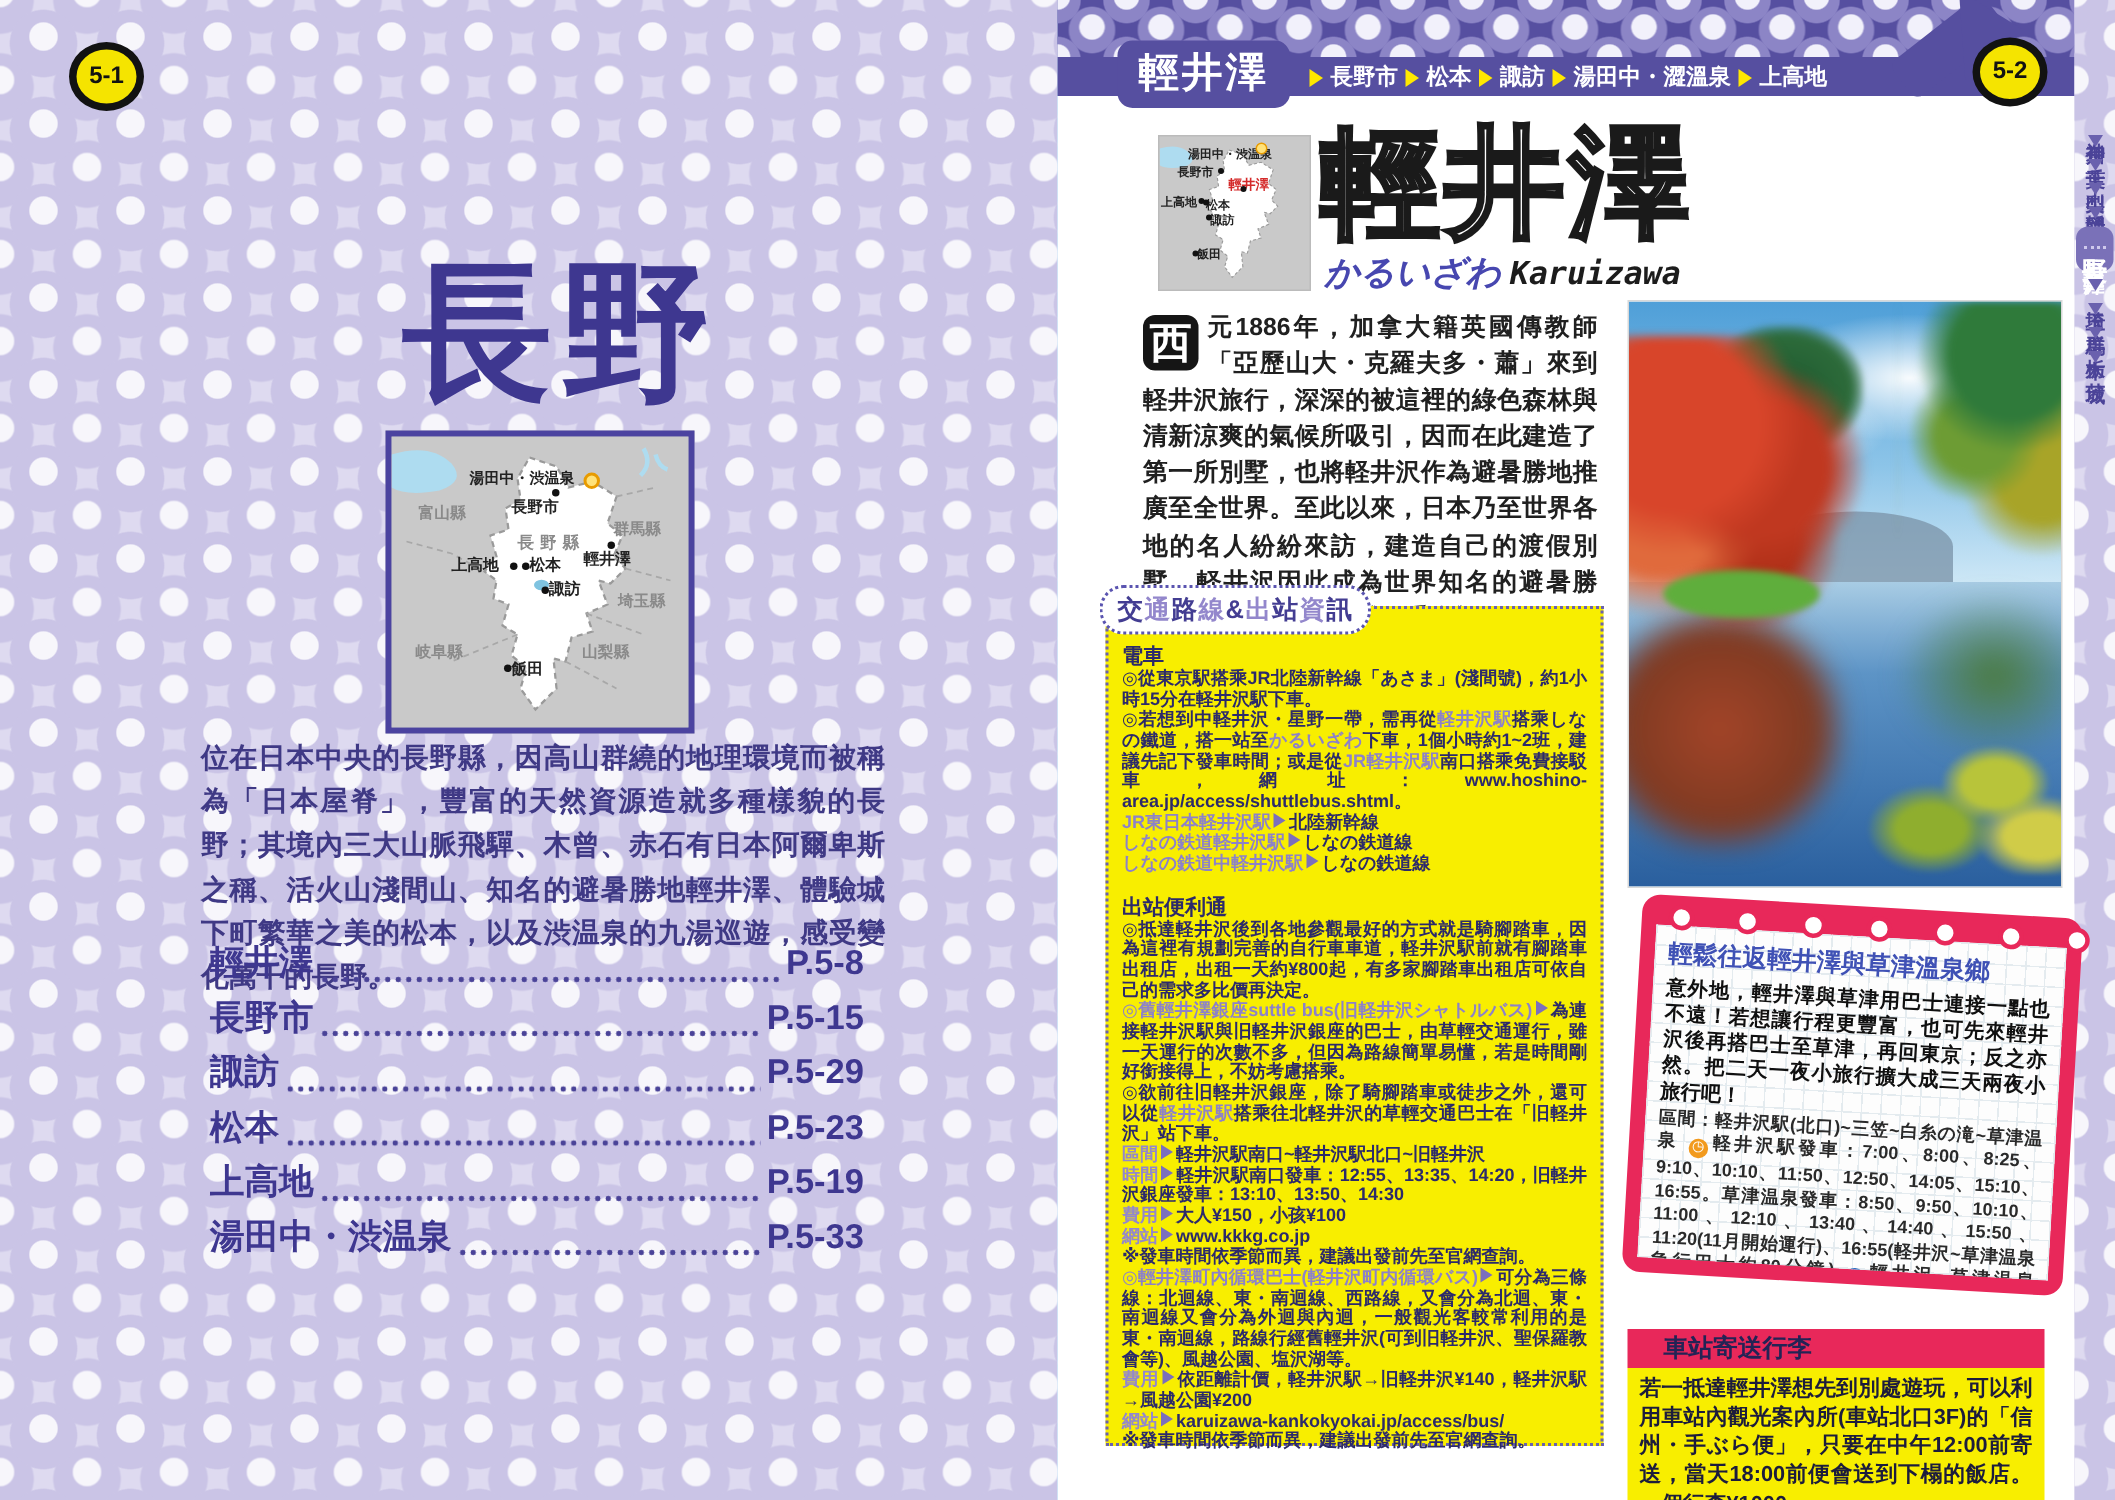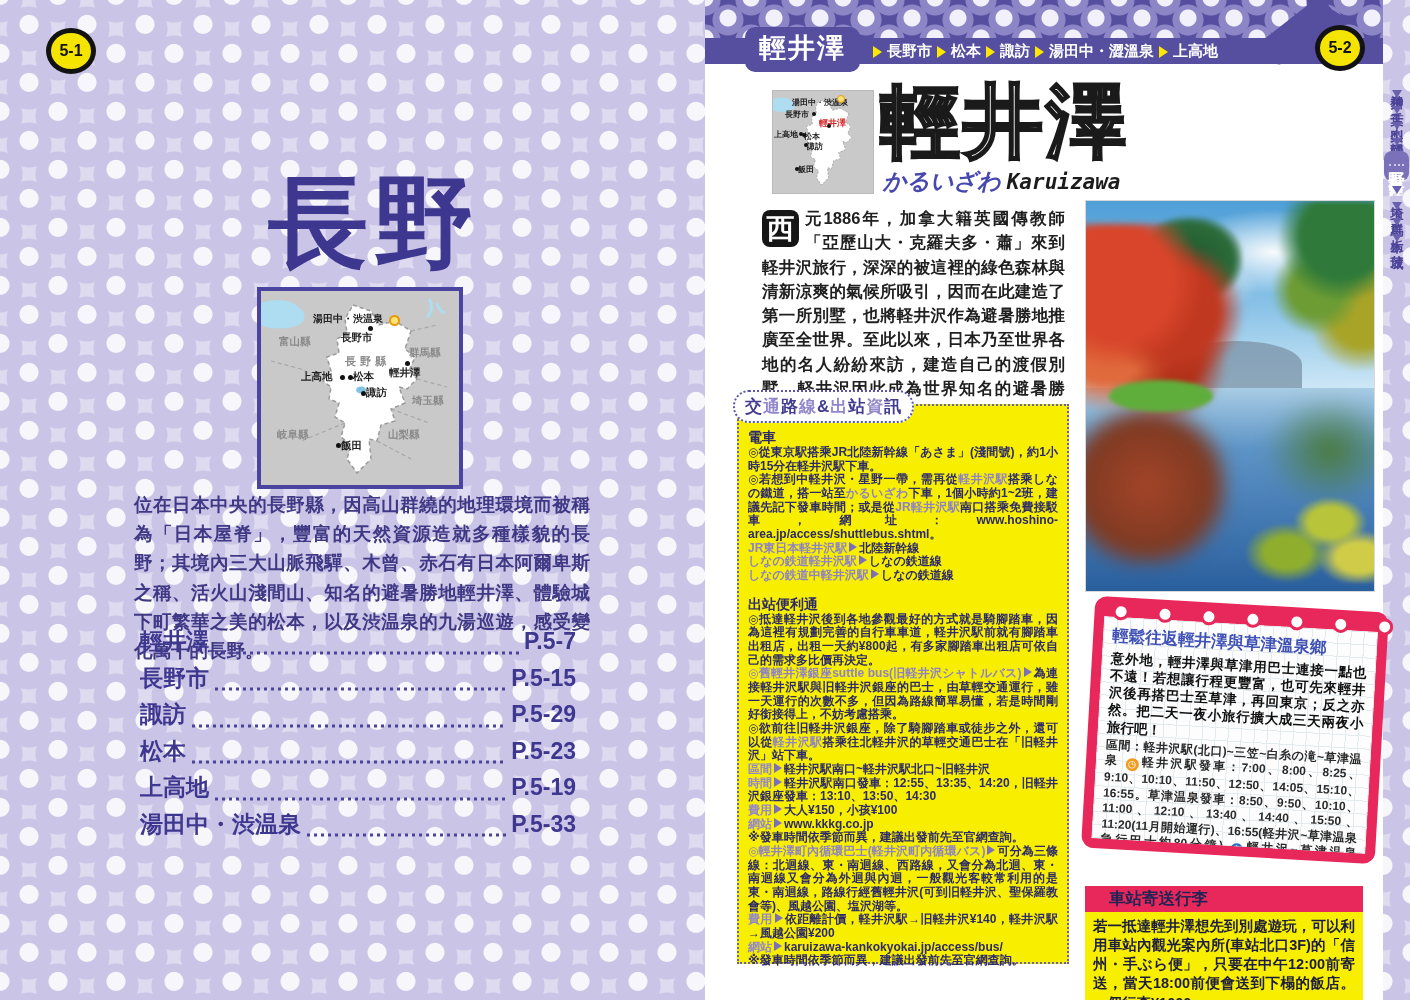--- a/index.html
+++ b/index.html
@@ -227,21 +227,21 @@
           <div class="map-swirl" style="left: 128px; top: 24px;"></div>
         </div>
     </div>
 
     <div class="abs left-intro">位在日本中央的長野縣，因高山群繞的地理環境而被稱為「日本屋脊」，豐富的天然資源造就多種樣貌的長野；其境內三大山脈飛驒、木曾、赤石有日本阿爾卑斯之稱、活火山淺間山、知名的避暑勝地輕井澤、體驗城下町繁華之美的松本，以及渋温泉的九湯巡遊，感受變化萬千的長野。</div>
 
     <div class="abs toc" id="toc">
         <div class="toc-row">
           <span>輕井澤</span>
           <span class="toc-dots"></span>
-          <span>P.5-7</span>
+          <span>P.5-8</span>
         </div>
         <div class="toc-row">
           <span>長野市</span>
           <span class="toc-dots"></span>
           <span>P.5-15</span>
         </div>
         <div class="toc-row">
           <span>諏訪</span>
           <span class="toc-dots"></span>
           <span>P.5-29</span>

